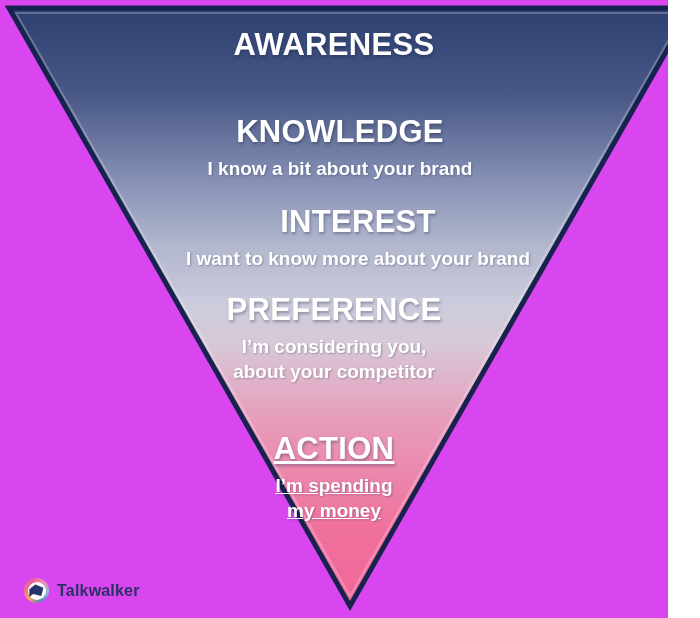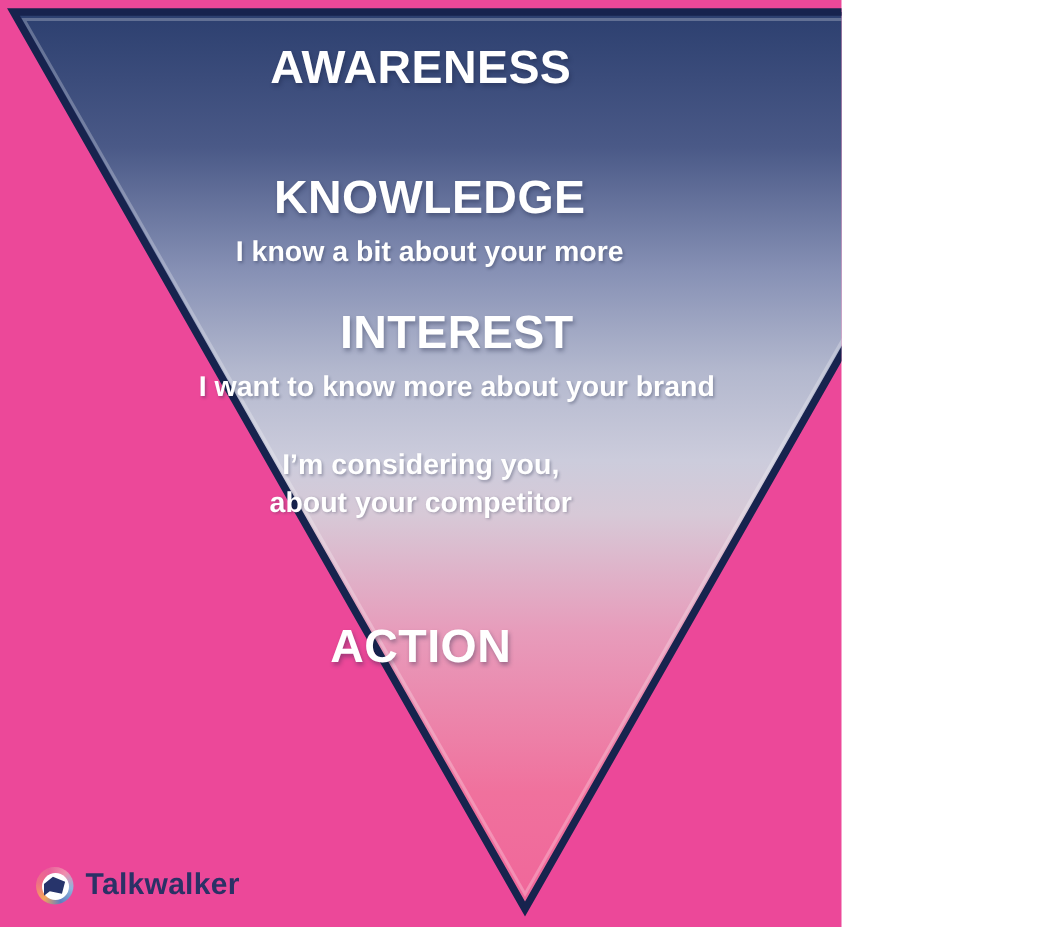--- a/index.html
+++ b/index.html
@@ -1,23 +1,23 @@
 <!DOCTYPE html>
 <html><head>
 <meta charset="utf-8">
 <style>
   * { margin: 0; padding: 0; box-sizing: border-box; }
   html, body { background: #ffffff; }
   body { font-family: "Liberation Sans", sans-serif; }
 
   .canvas {
     position: relative;
-    width: 561px;
+    width: 668px;
     height: 618px;
-    background: #ec4899;
+    background: #d946ef;
     overflow: hidden;
   }
 
   .pyramid-svg {
     position: absolute;
     left: 0;
     top: 0;
     width: 700px;
     height: 618px;
     display: block;
@@ -45,21 +45,21 @@
     font-weight: bold;
     margin-top: 6px;
     white-space: pre-line;
     text-shadow: 1px 1px 2px rgba(20, 30, 60, 0.30);
   }
 
   .level-0 { top: 27px; }
   .level-1 { top: 114px; margin-left: 12px; }
   .level-2 { top: 204px; padding-left: 48px; }
   .level-3 { top: 292px; }
-  .level-4 { top: 413px; }
+  .level-4 { top: 431px; text-decoration: underline; }
 
   .logo {
     position: absolute;
     left: 24px;
     top: 578px;
     display: flex;
     align-items: center;
     gap: 8px;
   }
   .logo-icon {
@@ -78,21 +78,21 @@
     background: #ffffff;
     border-radius: 50%;
   }
   .logo-bubble {
     position: absolute;
     inset: 5px;
     background: #27346B;
     clip-path: polygon(2% 42%, 42% 10%, 96% 32%, 82% 86%, 28% 74%, 2% 94%);
   }
   .logo-text {
-    font-size: 20px;
+    font-size: 16px;
     font-weight: 600;
     color: #2B3166;
     letter-spacing: 0.2px;
   }
 </style>
 </head>
 <body>
 
 <div class="canvas">
 
@@ -115,35 +115,38 @@
   </svg>
 
   <div class="levels">
 
     <div class="level level-0">
       <div class="title">AWARENESS</div>
     </div>
 
     <div class="level level-1">
       <div class="title">KNOWLEDGE</div>
-      <div class="subtitle">I know a bit about your more</div>
+      <div class="subtitle">I know a bit about your brand</div>
     </div>
 
     <div class="level level-2">
       <div class="title">INTEREST</div>
       <div class="subtitle">I want to know more about your brand</div>
     </div>
 
     <div class="level level-3">
+      <div class="title">PREFERENCE</div>
       <div class="subtitle">I’m considering you,
 about your competitor</div>
     </div>
 
     <div class="level level-4">
       <div class="title">ACTION</div>
+      <div class="subtitle">I’m spending
+my money</div>
     </div>
 
   </div>
 
   <div class="logo">
     <span class="logo-icon" style="background: conic-gradient(from 220deg, rgb(246, 164, 91), rgb(238, 111, 134), rgb(233, 96, 154), rgb(239, 143, 174), rgb(143, 180, 220), rgb(94, 127, 192), rgb(246, 164, 91));">
       <span class="logo-bubble" style="background: rgb(39, 52, 107);"></span>
     </span>
     <span class="logo-text" style="color: rgb(43, 49, 102);">Talkwalker</span>
   </div>

